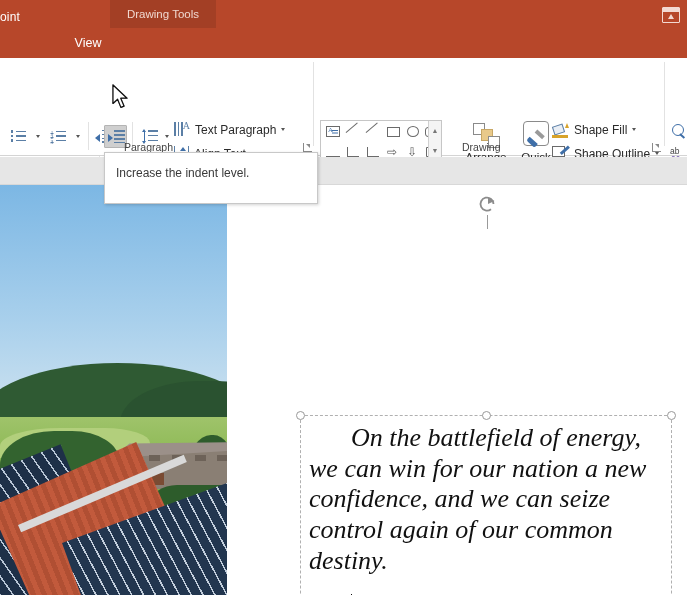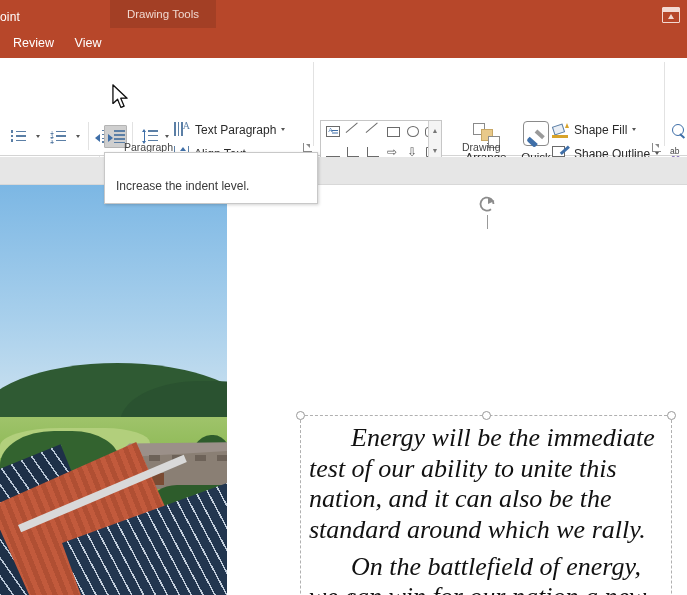--- a/index.html
+++ b/index.html
@@ -316,21 +316,21 @@
   }
 
   
   .tooltip {
     position: absolute; left: 104px; top: 152px; width: 214px; height: 52px;
     background: #ffffff; border: 1px solid #c8c8c8;
     box-shadow: 1px 1px 3px rgba(0,0,0,.18);
     padding: 9px 11px; z-index: 50;
   }
   .tt-title { font-size: 12px; font-weight: bold; color: #262626; }
-  .tt-body  { font-size: 12px; color: #3a3a3a; margin-top: 17px; }
+  .tt-body  { font-size: 12px; color: #3a3a3a; margin-top: 4px; }
 
   
   .workspace {
     position: absolute; left: 0; top: 157px; width: 687px; height: 438px;
     background: #ffffff;
   }
   .toolgap {
     position: absolute; left: 0; top: 0; width: 687px; height: 28px;
     background: #e6e6e6; border-bottom: 1px solid #d8d8d8;
   }
@@ -447,21 +447,20 @@
 
 <div id="app">
 
   <div class="titlebar">
     <div class="app-title">oint</div>
     <div class="ctx-tab-label">Drawing Tools</div>
     <div class="ribbon-display-btn"></div>
   </div>
 
   <div class="tabstrip">
-    <div class="tab" style="left:6px;width:55px;">Review</div>
     <div class="tab" style="left:66px;width:44px;">View</div>
     <div class="tellme">
       <span class="bulb"></span>
       <span>Tell me what you want to do...</span>
     </div>
   </div>
 
   <div class="ribbon">
 
     <div class="ico-btn" style="left:6px;top:68px;width:24px;height:20px;">
@@ -780,21 +779,20 @@
       <div class="rot-handle" style="left:250px;top:10px;">
         <svg width="20" height="20" viewBox="0 0 20 20" aria-hidden="true">
           <path d="M15.5 9 A6.5 6.5 0 1 0 13 14.2" fill="none" stroke="#8c8c8c" stroke-width="1.8"></path>
           <path d="M10 2.5 L16.5 6 L10 9 Z" fill="#8c8c8c"></path>
         </svg>
       </div>
       <div class="rot-stem" style="left:259px;top:30px;height:14px;"></div>
 
       <div class="textbox">
         <div class="tb-text">
-          <p>Energy will be the immediate test of our ability to unite this nation, and it can also be the standard around which we rally.</p>
           <p>On the battlefield of energy, we can win for our nation a new confidence, and we can seize control again of our common destiny.</p>
         </div>
         <div class="caret-bar" style="left:50px;top:178px;height:28px;"></div>
       </div>
 
       <div class="handle" style="left:68px;top:226px;"></div>
       <div class="handle" style="left:254px;top:226px;"></div>
       <div class="handle" style="left:439px;top:226px;"></div>
 
     </div>

